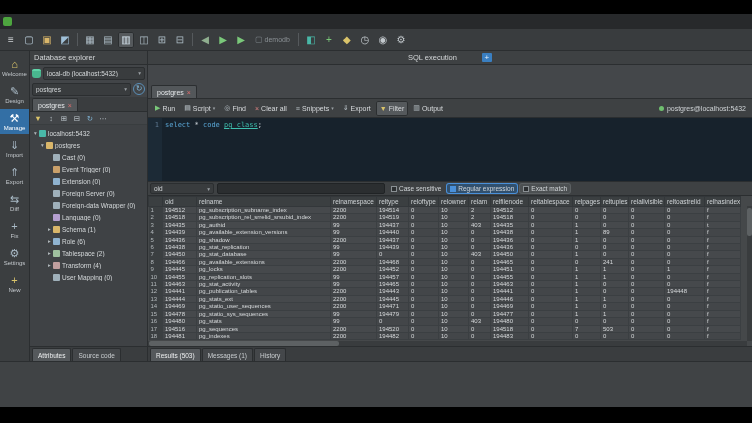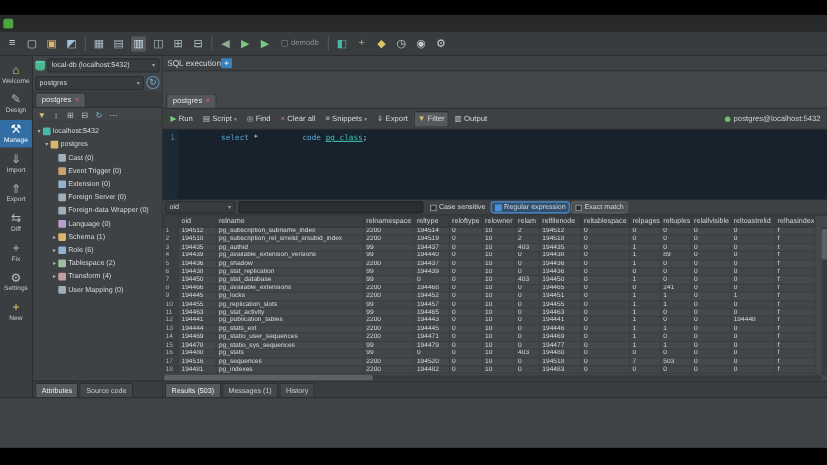--- a/index.html
+++ b/index.html
@@ -48,37 +48,37 @@
   .tree-row{height:12px;display:flex;align-items:center;font-size:6.5px;color:#d5d9db;white-space:nowrap;overflow:hidden;}
   .tw-exp{width:7px;text-align:center;font-size:5.5px;color:#aeb4b8;flex:0 0 auto;}
   .tw-ico{width:7px;height:7px;border-radius:1px;margin-right:2px;flex:0 0 auto;}
   .tw-label{overflow:hidden;}
   .ex-bottom-tabs{height:15px;background:#3a3d3f;border-top:1px solid #2b2e30;display:flex;align-items:flex-end;gap:1px;padding:0 2px;flex:0 0 auto;}
   .btab{height:13px;padding:0 5px;font-size:6.5px;color:#c9cdd0;background:#44474a;display:flex;align-items:center;border:1px solid #2b2e30;border-bottom:none;border-radius:2px 2px 0 0;white-space:nowrap;}
   .btab.active{background:#55595c;color:#eef0f1;}
 
   
   .main{flex:1;display:flex;flex-direction:column;min-width:0;background:#44474a;}
-  .main-header{justify-content:flex-start;padding-right:4px;}
+  .main-header{justify-content:center;padding-right:4px;gap:25px;}
   .newtab-btn{width:10px;height:9px;background:#3a7fc1;border-radius:1px;color:#eaf2fa;font-size:8px;line-height:8px;display:flex;align-items:center;justify-content:center;}
   .main-tabzone{height:34px;display:flex;align-items:flex-end;background:#44474a;border-bottom:1px solid #2b2e30;padding:0 0 0 3px;flex:0 0 auto;}
   .sql-toolbar{height:19px;display:flex;align-items:center;padding:0 3px;background:#3e4143;border-bottom:1px solid #2b2e30;flex:0 0 auto;}
   .sql-buttons{display:flex;align-items:center;gap:1px;}
   .sql-btn{height:15px;display:flex;align-items:center;gap:2px;padding:0 4px;font-size:7px;color:#d8dbde;border-radius:2px;white-space:nowrap;}
   .sql-btn.pressed{background:#55595c;box-shadow:inset 0 0 0 1px #2b2e30;}
   .sql-btn .sg{font-size:7px;}
   .bcaret{font-size:5px;color:#9aa0a4;}
   .conn-label{margin-left:auto;font-size:7px;color:#cfd3d6;display:flex;gap:3px;align-items:center;padding-right:3px;}
   .conn-label .dot{width:5px;height:5px;border-radius:50%;background:#6fbf6f;}
 
   
   .editor{height:64px;background:#17222c;display:flex;border-bottom:1px solid #2b2e30;flex:0 0 auto;}
   .gutter{width:14px;background:#1c2a36;color:#5f7a92;font-family:"DejaVu Sans Mono",monospace;font-size:7px;text-align:right;padding:3px 3px 0 0;}
   .code{flex:1;font-family:"DejaVu Sans Mono",monospace;font-size:7px;padding:3px 0 0 3px;color:#ccd4da;}
-  .kw{color:#5aa7d6;margin-left:36px;}
+  .kw{color:#5aa7d6;}
   .ident{color:#3fbfae;text-decoration:underline;}
   .op{color:#ccd4da;}
 
   
   .filter-row{height:14px;display:flex;align-items:center;gap:3px;padding:0 2px;background:#3e4143;border-bottom:1px solid #2b2e30;flex:0 0 auto;}
   .filter-combo{flex:0 0 64px;height:11px;}
   .filter-input{width:168px;height:11px;background:#2b2e30;border:1px solid #202325;border-radius:2px;color:#d5d9db;font-size:6.5px;padding:0 2px;}
   .toggles{display:flex;gap:3px;align-items:center;}
   .check-item{display:flex;align-items:center;gap:2px;font-size:6.5px;color:#d2d6d9;padding:1px 3px;border-radius:2px;white-space:nowrap;}
   .check-item .box{width:6px;height:6px;border:1px solid #8a9094;background:#2b2e30;flex:0 0 auto;}
@@ -175,20 +175,23 @@
             <div class="app-glyph" style="color: rgb(169, 186, 198);">⚙</div>
             <div class="app-label">Settings</div>
           </div>
           <div class="app-item">
             <div class="app-glyph" style="color: rgb(217, 195, 106);">+</div>
             <div class="app-label">New</div>
           </div>
         </div>
 
       <div class="explorer">
+        <div class="panel-header">
+          <span>Database explorer</span>
+        </div>
         <div class="combo-row">
           <span class="db-glyph"></span>
           <div class="combo">
             <span class="cv">local-db (localhost:5432)</span>
             <span class="caret">▾</span>
           </div>
         </div>
         <div class="combo-row">
           <div class="combo">
             <span class="cv">postgres</span>

